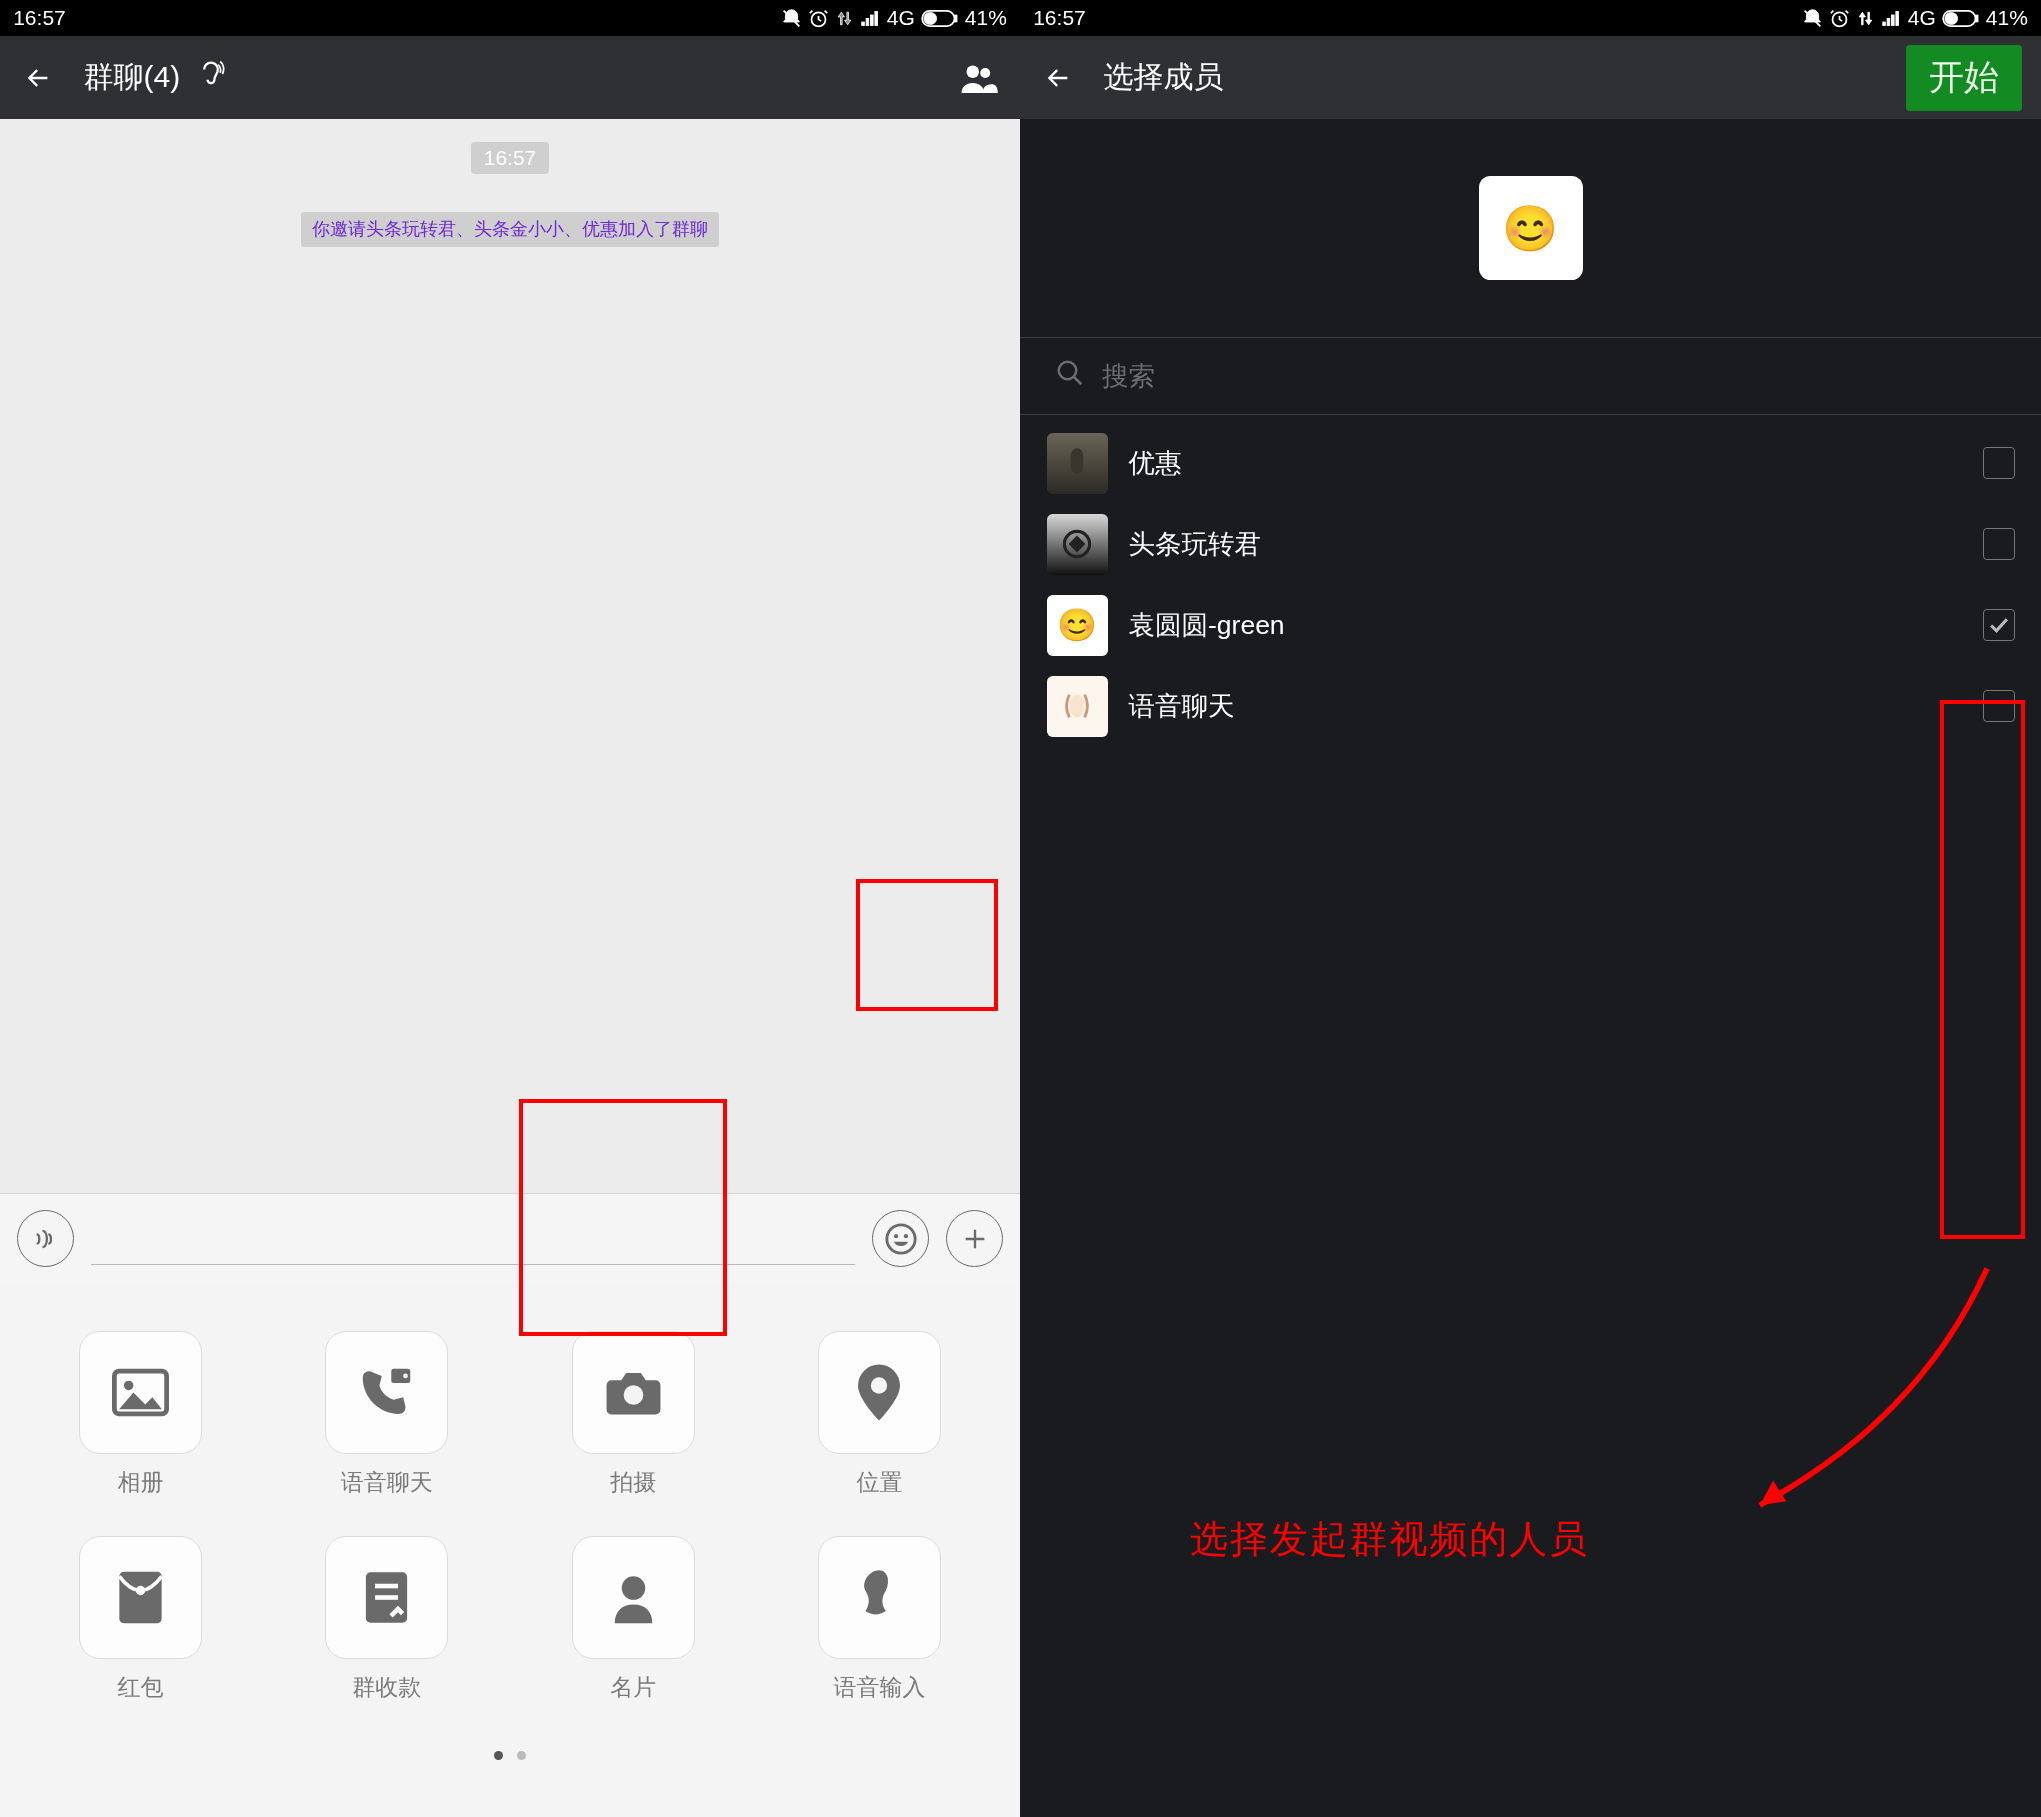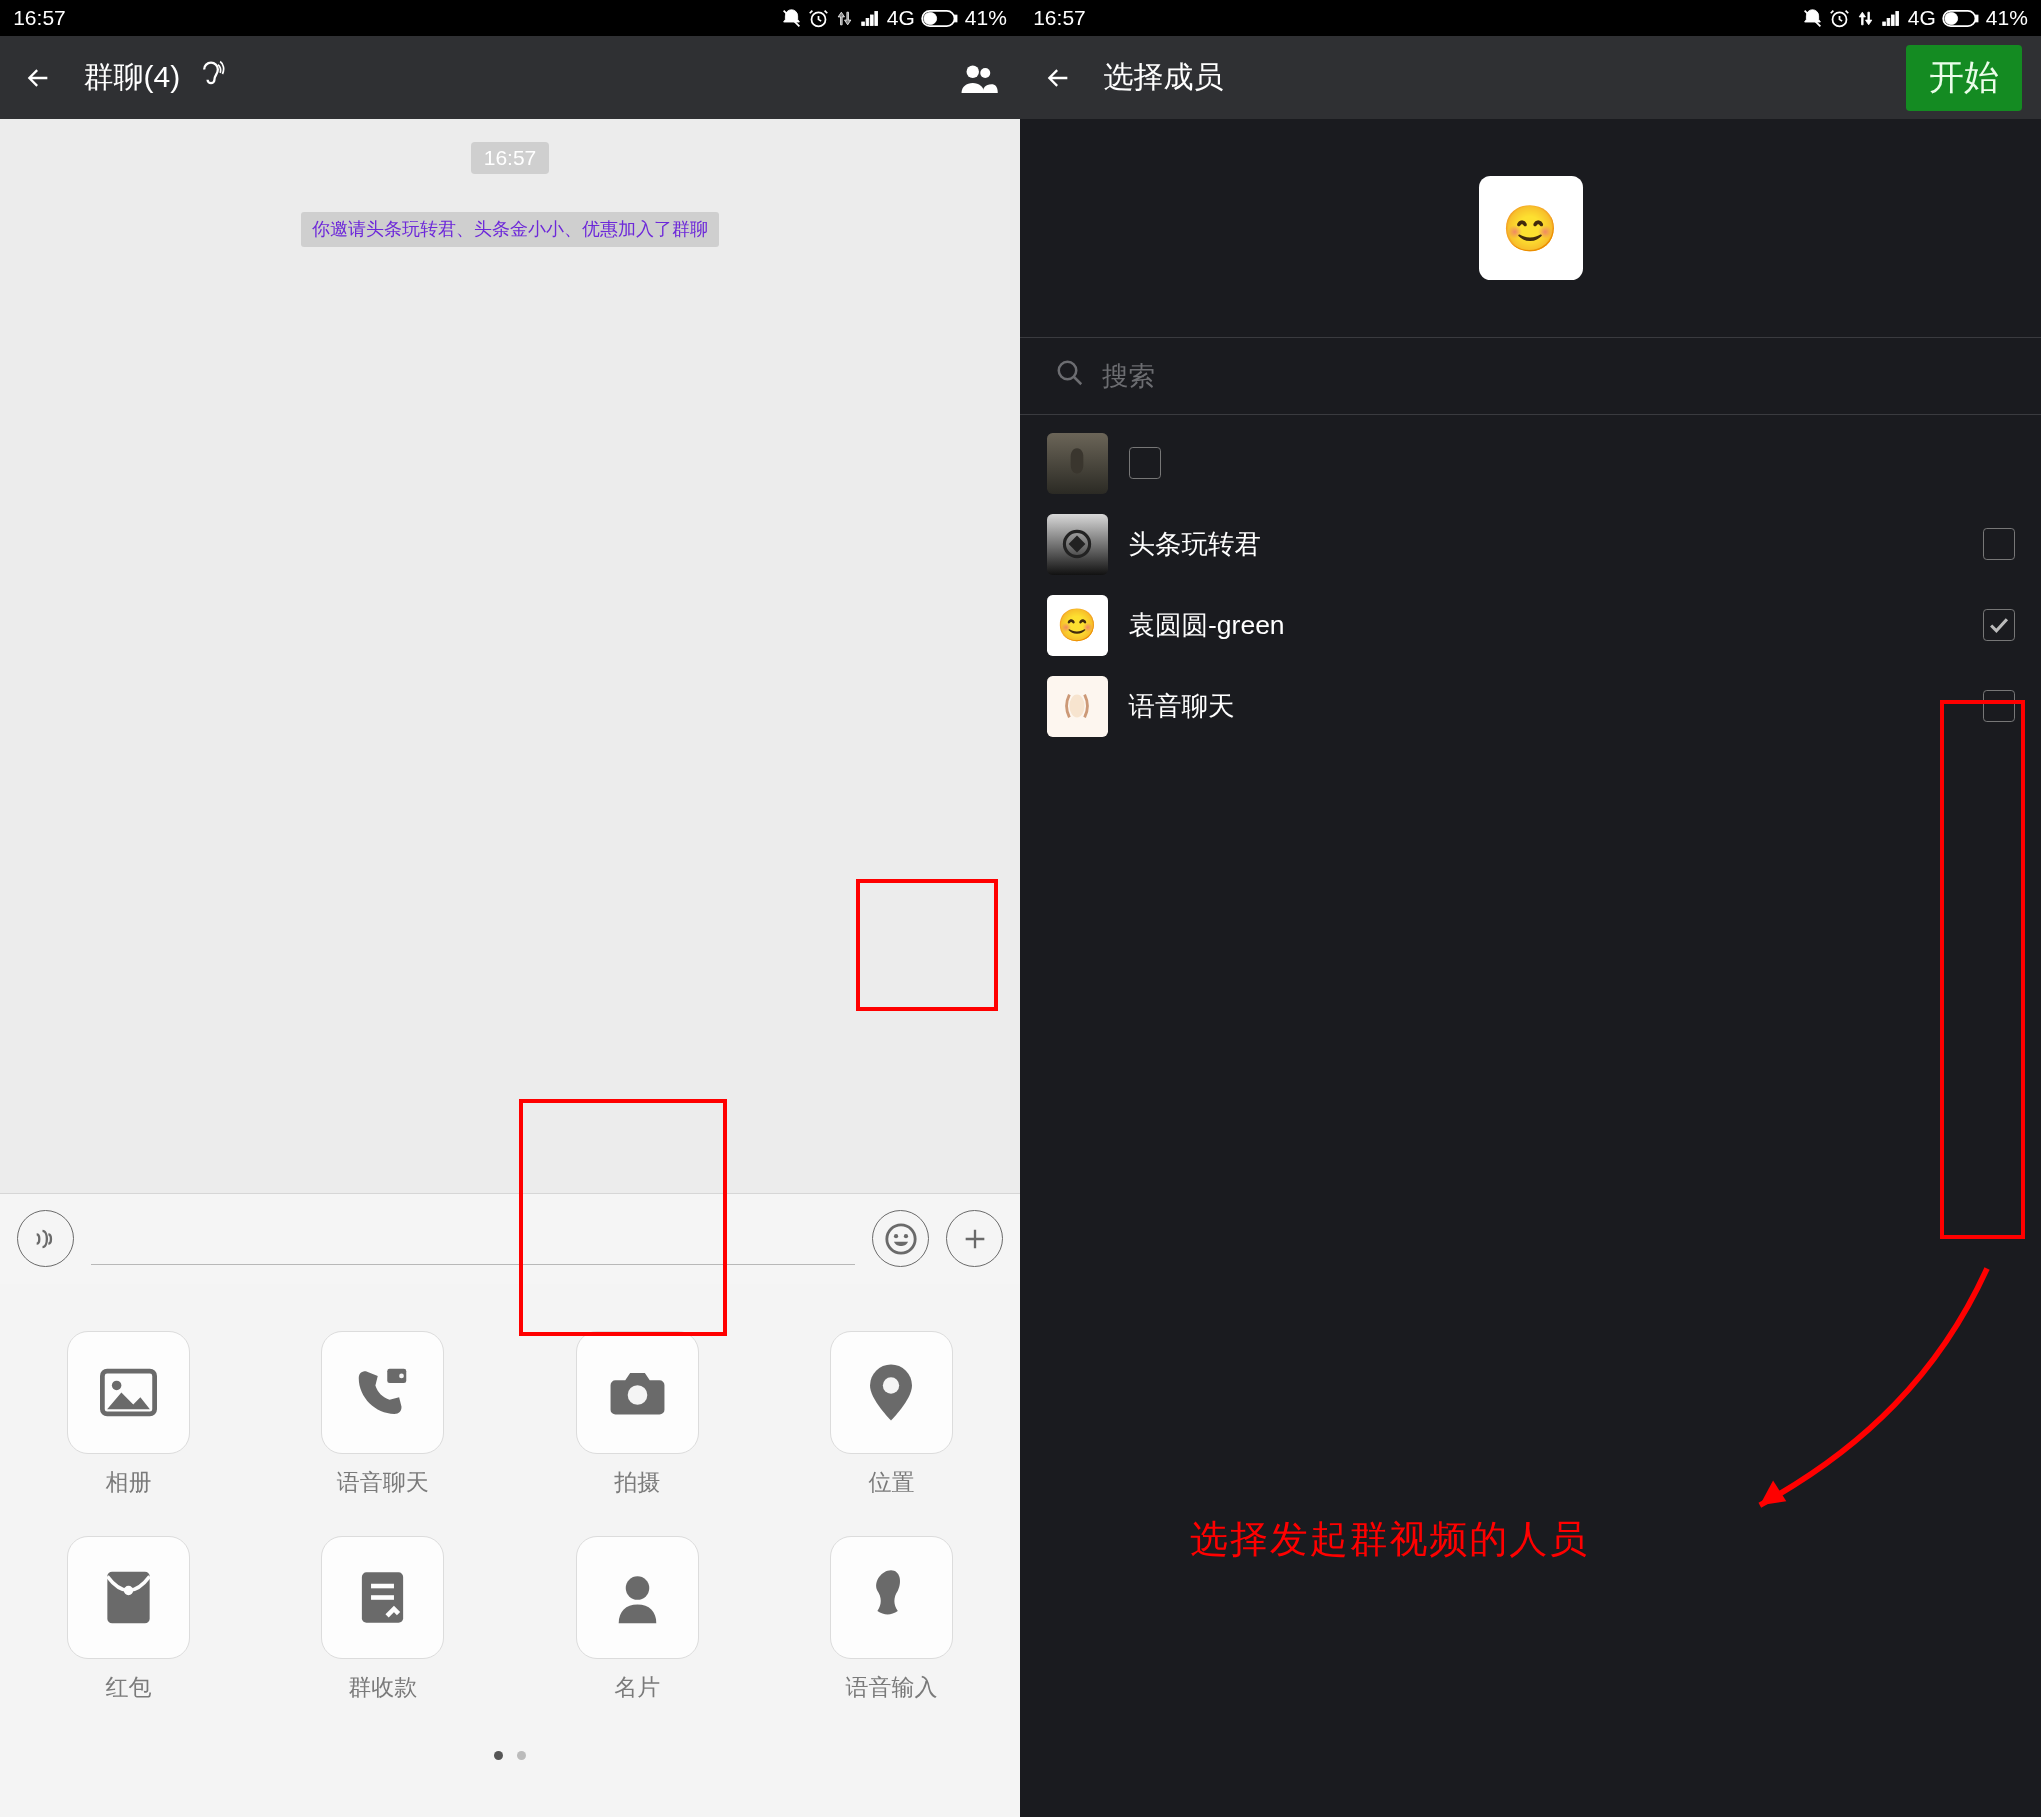--- a/index.html
+++ b/index.html
@@ -104,21 +104,21 @@
   }
   .text-field {
     flex: 1;
     height: 53px;
     border-bottom: 1.9px solid #b8b8b8;
   }
 
   
   .attach-grid {
     background: #f4f4f4;
-    padding: 47px 34px 38px;
+    padding: 47px 46px 38px;
   }
   .attach-row { display: flex; justify-content: space-between; margin-bottom: 38px; }
   .attach-item { width: 189px; display:flex; flex-direction:column; align-items:center; position: relative; }
   .attach-tile {
     width: 123px; height: 123px;
     background: #fdfdfd;
     border: 0.9px solid #dcdcdc;
     border-radius: 21px;
     display:flex; align-items:center; justify-content:center;
     margin-bottom: 13.2px;
@@ -431,20 +431,21 @@
     <span>搜索</span>
   </div>
 
   <div class="member-list">
     <div class="member-item">
       <div class="mav" style="background:linear-gradient(#6b6558,#2b2a24);">
         <svg width="28" height="38" viewBox="0 0 12 18">
             <path d="M6 2c2 0 3 2 3 4v4c0 2-1 4-3 4s-3-2-3-4V6c0-2 1-4 3-4z" fill="#3a362e"></path>
           </svg>
       </div>
+      <span class="mname">优惠</span>
       <div class="cbox"></div>
     </div>
     <div class="member-item">
       <div class="mav" style="background:linear-gradient(#d8d8d8,#111);">
         <svg width="42" height="42" viewBox="0 0 20 20">
             <circle cx="10" cy="10" r="6" fill="none" stroke="#222" stroke-width="1.5"></circle>
             <path d="M6 10l4-4 4 4-4 4z" fill="#222"></path>
           </svg>
       </div>
       <span class="mname">头条玩转君</span>

